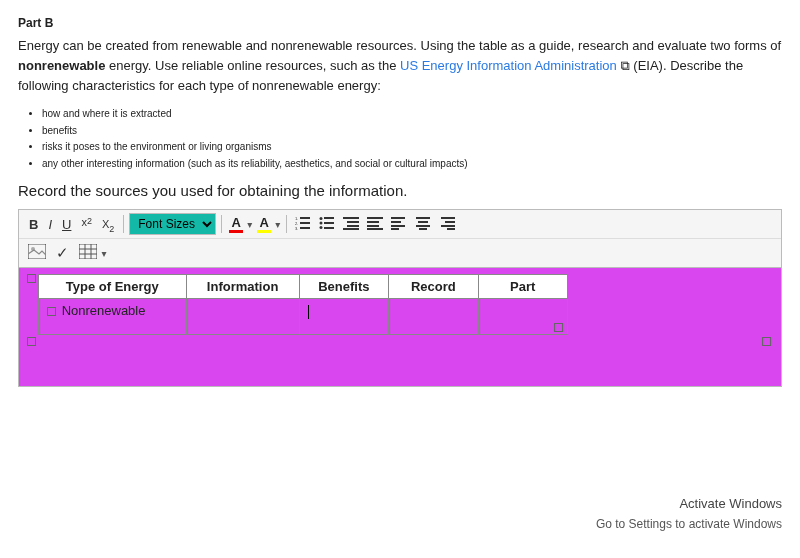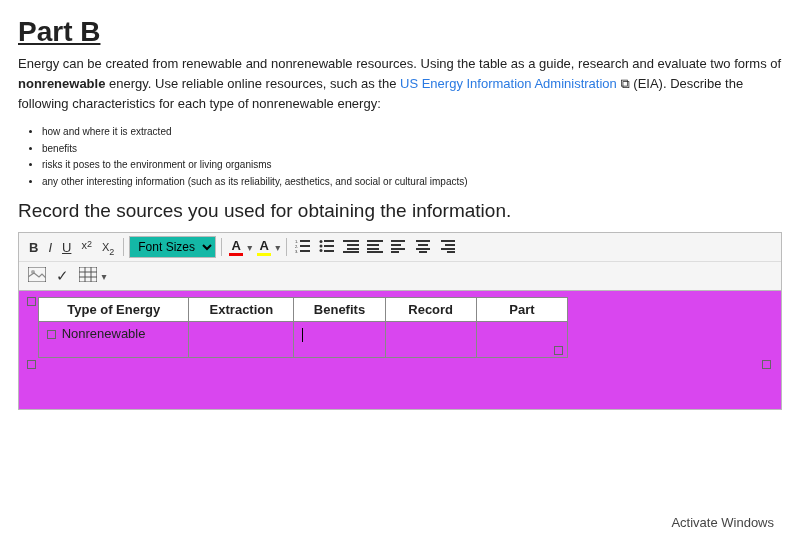--- a/index.html
+++ b/index.html
@@ -10,43 +10,42 @@
       color: #222;
       width: 800px;
       min-height: 558px;
       overflow: hidden;
       position: relative;
     }
     .main-content {
       padding: 16px 18px 0 18px;
     }
     h2 {
-      font-size: 28px;
+      font-size: 12px;
       font-weight: bold;
       margin-bottom: 6px;
-      text-decoration: underline;
     }
     .intro-text {
       font-size: 13px;
       line-height: 1.55;
       margin-bottom: 10px;
     }
     .intro-text a {
       color: #2a7ae2;
       text-decoration: none;
     }
     .bullet-list {
       margin-left: 24px;
       margin-bottom: 10px;
       font-size: 10px;
       line-height: 1.65;
       list-style: disc;
     }
     .record-text {
-      font-size: 19px;
+      font-size: 15px;
       margin-bottom: 10px;
     }
     
     .editor-toolbar {
       border: 1px solid #bbb;
       border-bottom: none;
       background: #f5f5f5;
       display: flex;
       flex-direction: column;
     }
@@ -172,21 +171,21 @@
       background: #000;
       vertical-align: middle;
       animation: blink 1s step-end infinite;
     }
     @keyframes blink { 0%,100%{opacity:1} 50%{opacity:0} }
 
     
     .windows-notice {
       position: absolute;
       bottom: 20px;
-      right: 16px;
+      right: 8px;
       background: rgba(255,255,255,0.0);
       color: #555;
       font-size: 12.5px;
       text-align: right;
       padding: 4px 10px;
       line-height: 1.6;
     }
     .windows-notice .line1 { color: #444; font-size: 13px; }
     .windows-notice .line2 { color: #555; font-size: 12px; }
     .small-cb {
@@ -340,21 +339,21 @@
 
   <div class="editor-body">
     <div class="table-wrapper">
 
       <div style="display:flex;align-items:flex-start;margin-bottom:2px;">
         <span class="small-cb"></span>
         <table class="data-table">
           <thead>
             <tr>
               <th>Type of Energy</th>
-              <th>Extraction</th>
+              <th>Information</th>
               <th>Benefits</th>
               <th>Record</th>
               <th>Part</th>
             </tr>
           </thead>
           <tbody>
             <tr>
               <td class="row-label">
                 <span class="small-cb"></span>
                 <span>Nonrenewable</span>
@@ -374,13 +373,14 @@
         <span class="small-cb"></span>
         <span style="flex:1;"></span>
         <span class="small-cb" style="margin-left:530px;"></span>
       </div>
     </div>
   </div>
 </div>
 
 <div class="windows-notice">
   <div class="line1">Activate Windows</div>
+  <div class="line2">Go to Settings to activate Windows</div>
 </div>
 
 </body></html>

